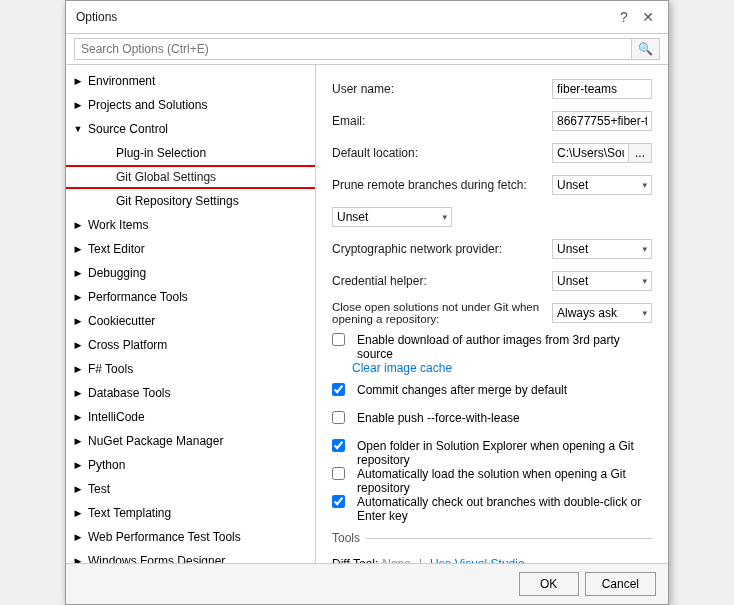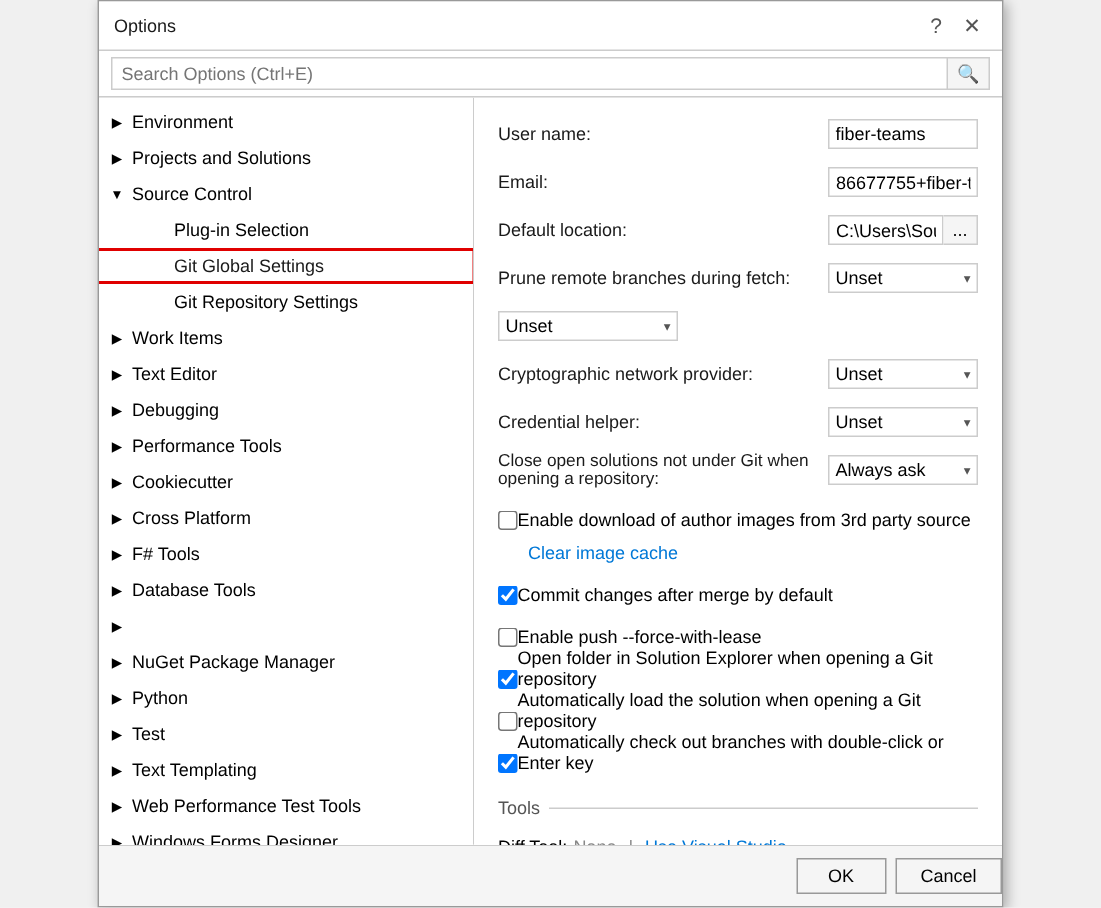--- a/index.html
+++ b/index.html
@@ -179,22 +179,22 @@
       font-size: 12px;
       background: white;
       cursor: pointer;
       display: flex;
       align-items: center;
       justify-content: space-between;
     }
     .dropdown-arrow { font-size: 9px; color: #555; }
     .checkbox-row {
       display: flex;
-      align-items: flex-end;
-      gap: 0;
+      align-items: flex-start;
+      gap: 12px;
       min-height: 20px;
     }
     .checkbox-row input[type=checkbox] { margin: 0; }
     .checkbox-label { font-size: 12px; }
     .link-text {
       color: #0078d7;
       cursor: pointer;
       text-decoration: none;
       font-size: 12px;
     }
@@ -218,21 +218,21 @@
       display: flex;
       align-items: center;
       gap: 4px;
       font-size: 12px;
     }
     .tools-none { color: #888; }
 
     .bottom-bar {
       background: #f5f5f5;
       border-top: 1px solid #ccc;
-      padding: 8px 0;
+      padding: 8px 12px;
       display: flex;
       justify-content: flex-end;
       gap: 6px;
     }
     .action-btn {
       padding: 4px 16px;
       font-size: 12px;
       border: 1px solid #999;
       cursor: pointer;
       background: #f5f5f5;
@@ -360,20 +360,21 @@
       <div class="tree-item">
         <div class="tree-item-row indent-0">
           <span class="expand-arrow collapsed"></span>
           <span class="item-label">Database Tools</span>
         </div>
       </div>
 
       <div class="tree-item">
         <div class="tree-item-row indent-0">
           <span class="expand-arrow collapsed"></span>
+          <span class="item-label">IntelliCode</span>
         </div>
       </div>
 
       <div class="tree-item">
         <div class="tree-item-row indent-0">
           <span class="expand-arrow collapsed"></span>
           <span class="item-label">NuGet Package Manager</span>
         </div>
       </div>
 

